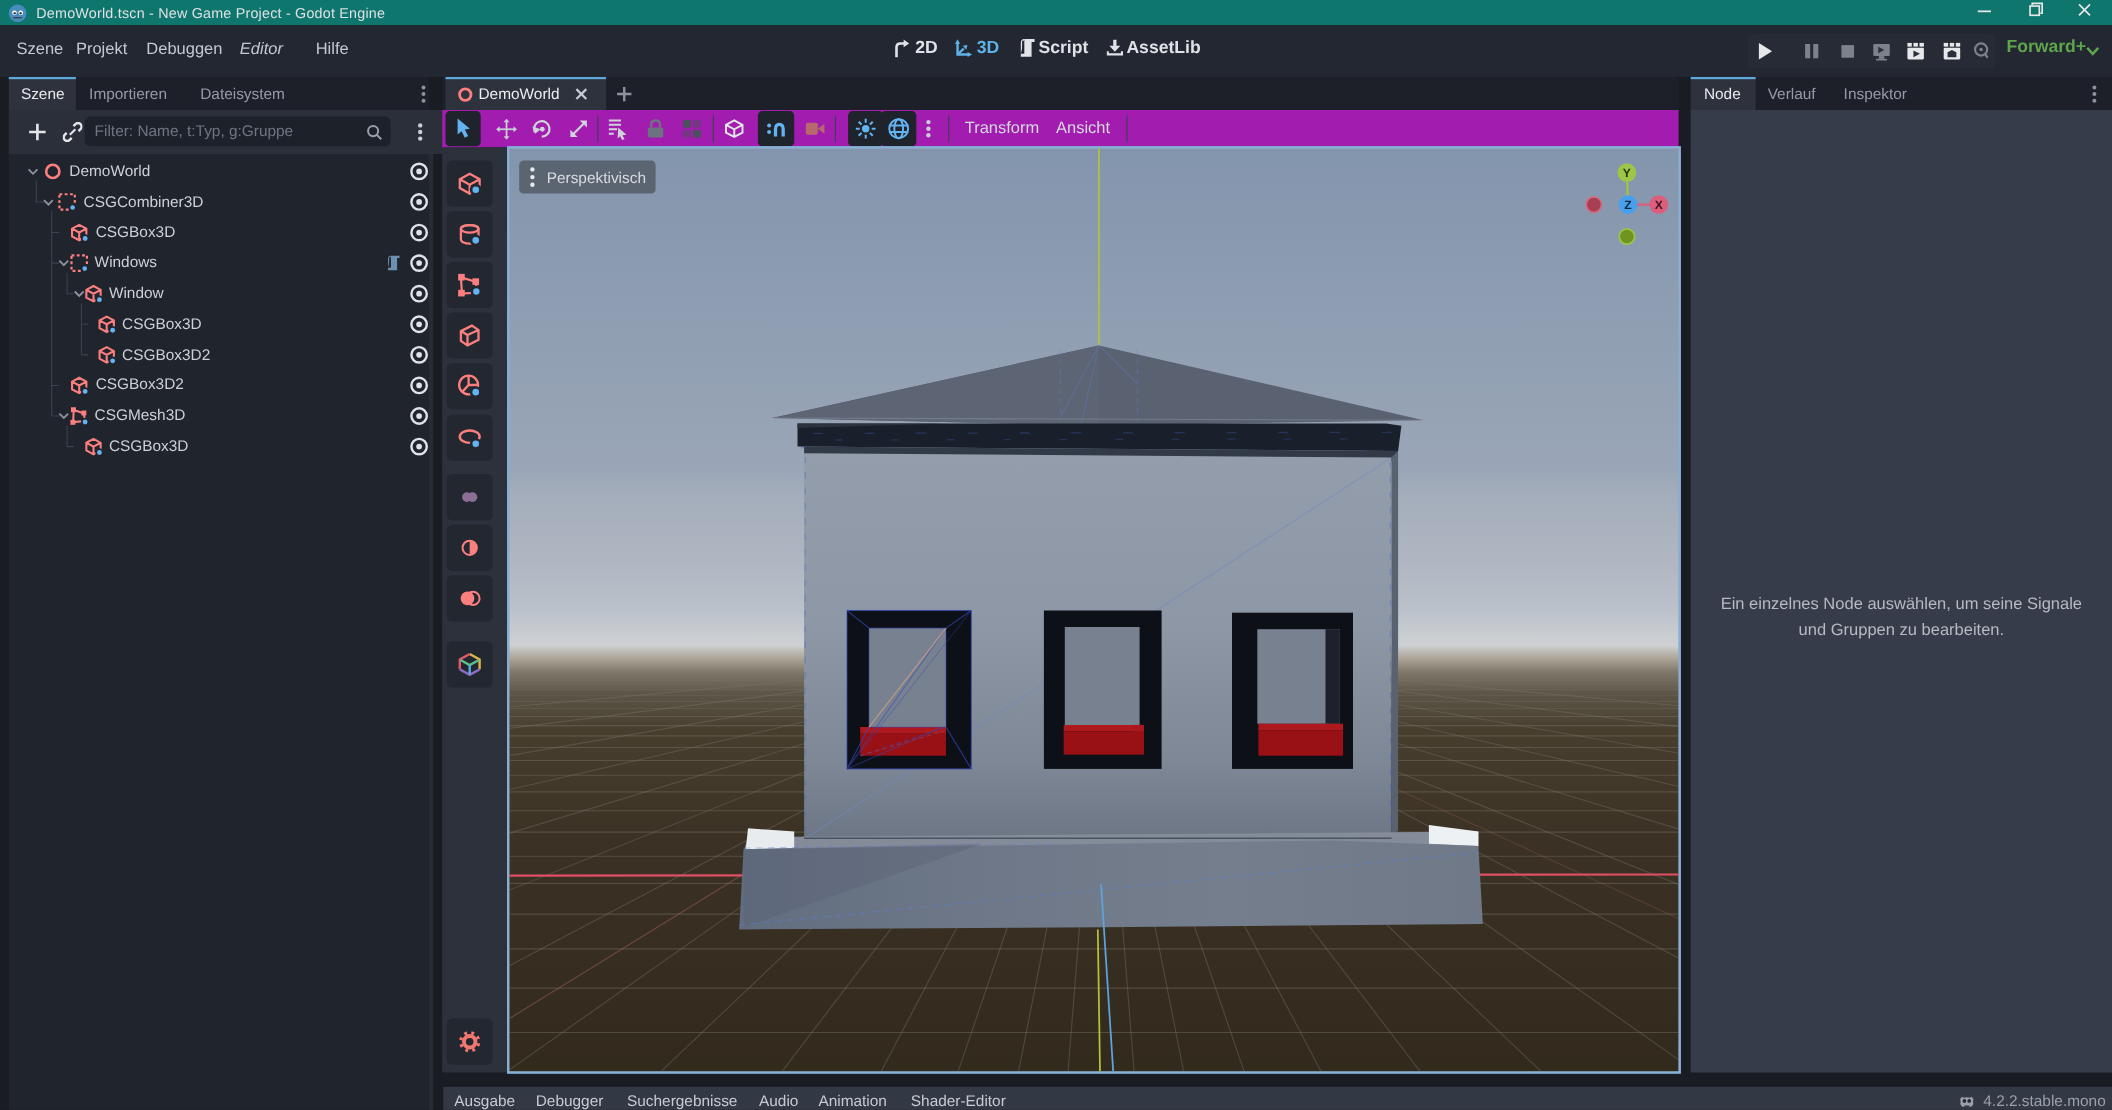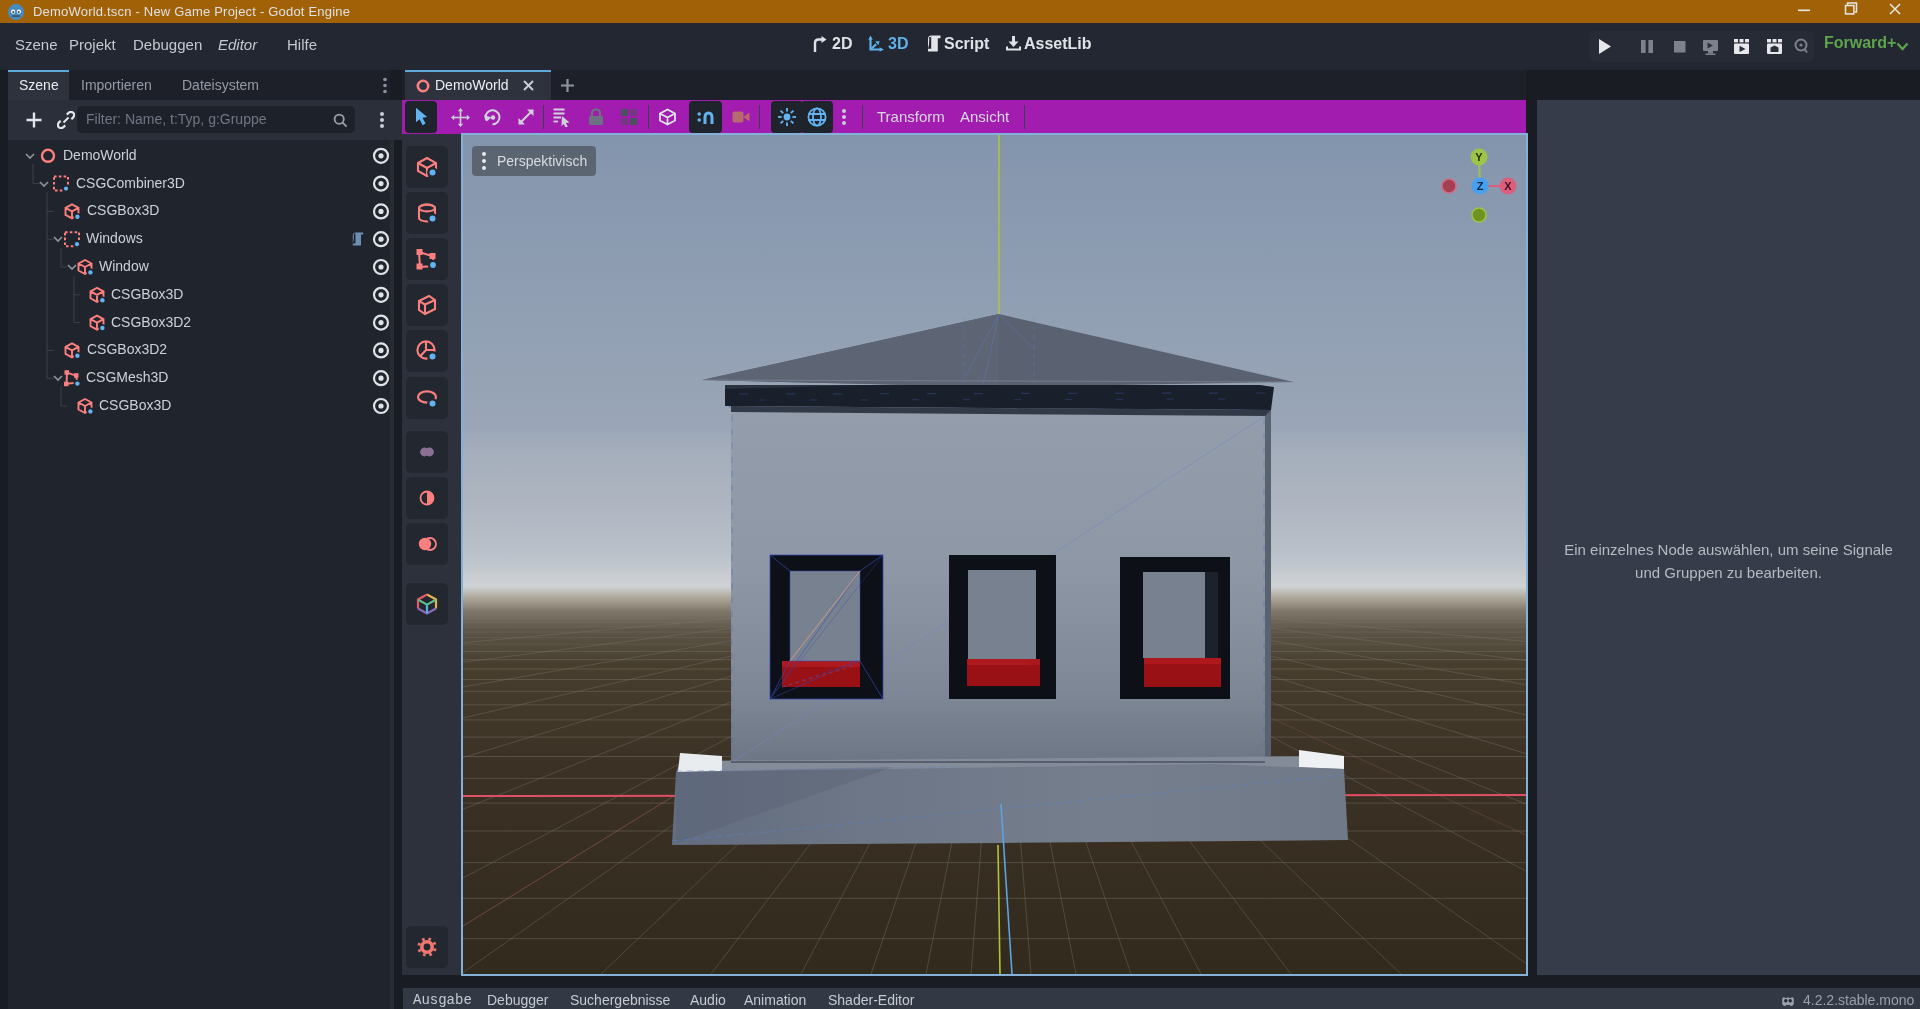--- a/index.html
+++ b/index.html
@@ -1,20 +1,20 @@
 <!DOCTYPE html>
 <html><head>
 <meta charset="utf-8">
 <style>
   * { margin:0; padding:0; box-sizing:border-box; }
   html,body { width:1920px; height:1009px; overflow:hidden; background:#1a1d23; font-family:"Liberation Sans", sans-serif; }
   .abs { position:absolute; }
   #stage { position:relative; width:1920px; height:1009px; background:#191c22; }
   
-  #titlebar { left:0; top:0; width:1920px; height:23px; background:#a16207; color:#dee0e3; }
+  #titlebar { left:0; top:0; width:1920px; height:23px; background:#0f766e; color:#dee0e3; }
   #titlebar .ttext { position:absolute; left:33px; top:4px; font-size:13px; letter-spacing:0.2px; }
   
   #header { left:0; top:23px; width:1920px; height:47px; background:#222732; }
   .menuitem { position:absolute; top:13px; font-size:15px; color:#c4c8cf; }
   .wsitem { position:absolute; top:12px; font-size:16px; font-weight:bold; color:#dfe2e6; }
   .ws3d { color:#5fb2e8; }
   #playpanel { position:absolute; left:1589px; top:8px; width:225px; height:31px; background:#262b36; border-radius:5px; }
   #forward { position:absolute; left:1824px; top:11px; font-size:16px; font-weight:bold; color:#5ea54c; }
   
   .tabbar { background:#1d2029; }
@@ -645,30 +645,43 @@
     <rect x="9" y="11" width="124" height="30" rx="4" fill="#59626f" opacity="0.95"></rect>
     <g fill="#e8eaec">
           <circle cx="21" cy="19" r="2"></circle>
           <circle cx="21" cy="26" r="2"></circle>
           <circle cx="21" cy="33" r="2"></circle>
         </g>
     <text x="34" y="31" font-family="Liberation Sans, sans-serif" font-size="14" fill="#d9dce0">Perspektivisch</text>
     </svg>
   </div>
   <div class="abs" id="bottombar">
-    <div class="bitem" style="left:10px;font-family:Liberation Mono, monospace;">Ausgabe</div>
+    <div class="bitem" style="left:10px;">Ausgabe</div>
     <div class="bitem" style="left:84px;">Debugger</div>
     <div class="bitem" style="left:167px;">Suchergebnisse</div>
     <div class="bitem" style="left:287px;">Audio</div>
     <div class="bitem" style="left:341px;">Animation</div>
     <div class="bitem" style="left:425px;">Shader-Editor</div>
     <svg class="abs" style="left:1378px;top:6px;" width="14" height="13" viewBox="0 0 14 13">
         <path d="M1 5 L2.6 3 L4.4 4 L7 3.6 L9.6 4 L11.4 3 L13 5 L12.6 8 L13 9.5 L11.8 11.6 L9.4 12.3 L9.2 11 L4.8 11 L4.6 12.3 L2.2 11.6 L1 9.5 L1.4 8 Z" fill="#9aa0aa"></path>
         <circle cx="4.8" cy="6.8" r="1.7" fill="#23272f"></circle>
         <circle cx="9.2" cy="6.8" r="1.7" fill="#23272f"></circle>
       </svg>
       <div class="bitem" style="left:1400px; color:#9aa0aa;">4.2.2.stable.mono</div>
   </div>
 
+  <div class="abs tabbar" id="rtabbar">
+    <div class="tab-active" style="left:0px; top:0px; width:59px; height:30px;"></div>
+    <div class="tab-label" style="left:12px; top:7px; color:#e8eaed;">Node</div>
+    <div class="tab-label" style="left:70px; top:7px;">Verlauf</div>
+    <div class="tab-label" style="left:139px; top:7px;">Inspektor</div>
+    <svg class="abs" style="left:364px;top:7px;" width="6" height="17" viewBox="0 0 6 17">
+        <g fill="#8d939e">
+          <circle cx="3" cy="2.5" r="1.8"></circle>
+          <circle cx="3" cy="8.5" r="1.8"></circle>
+          <circle cx="3" cy="14.5" r="1.8"></circle>
+        </g>
+      </svg>
+  </div>
   <div class="abs" id="rcontent">
     <div id="rmsg">Ein einzelnes Node auswählen, um seine Signale und Gruppen zu bearbeiten.</div>
   </div>
 </div>
 
 </body></html>

